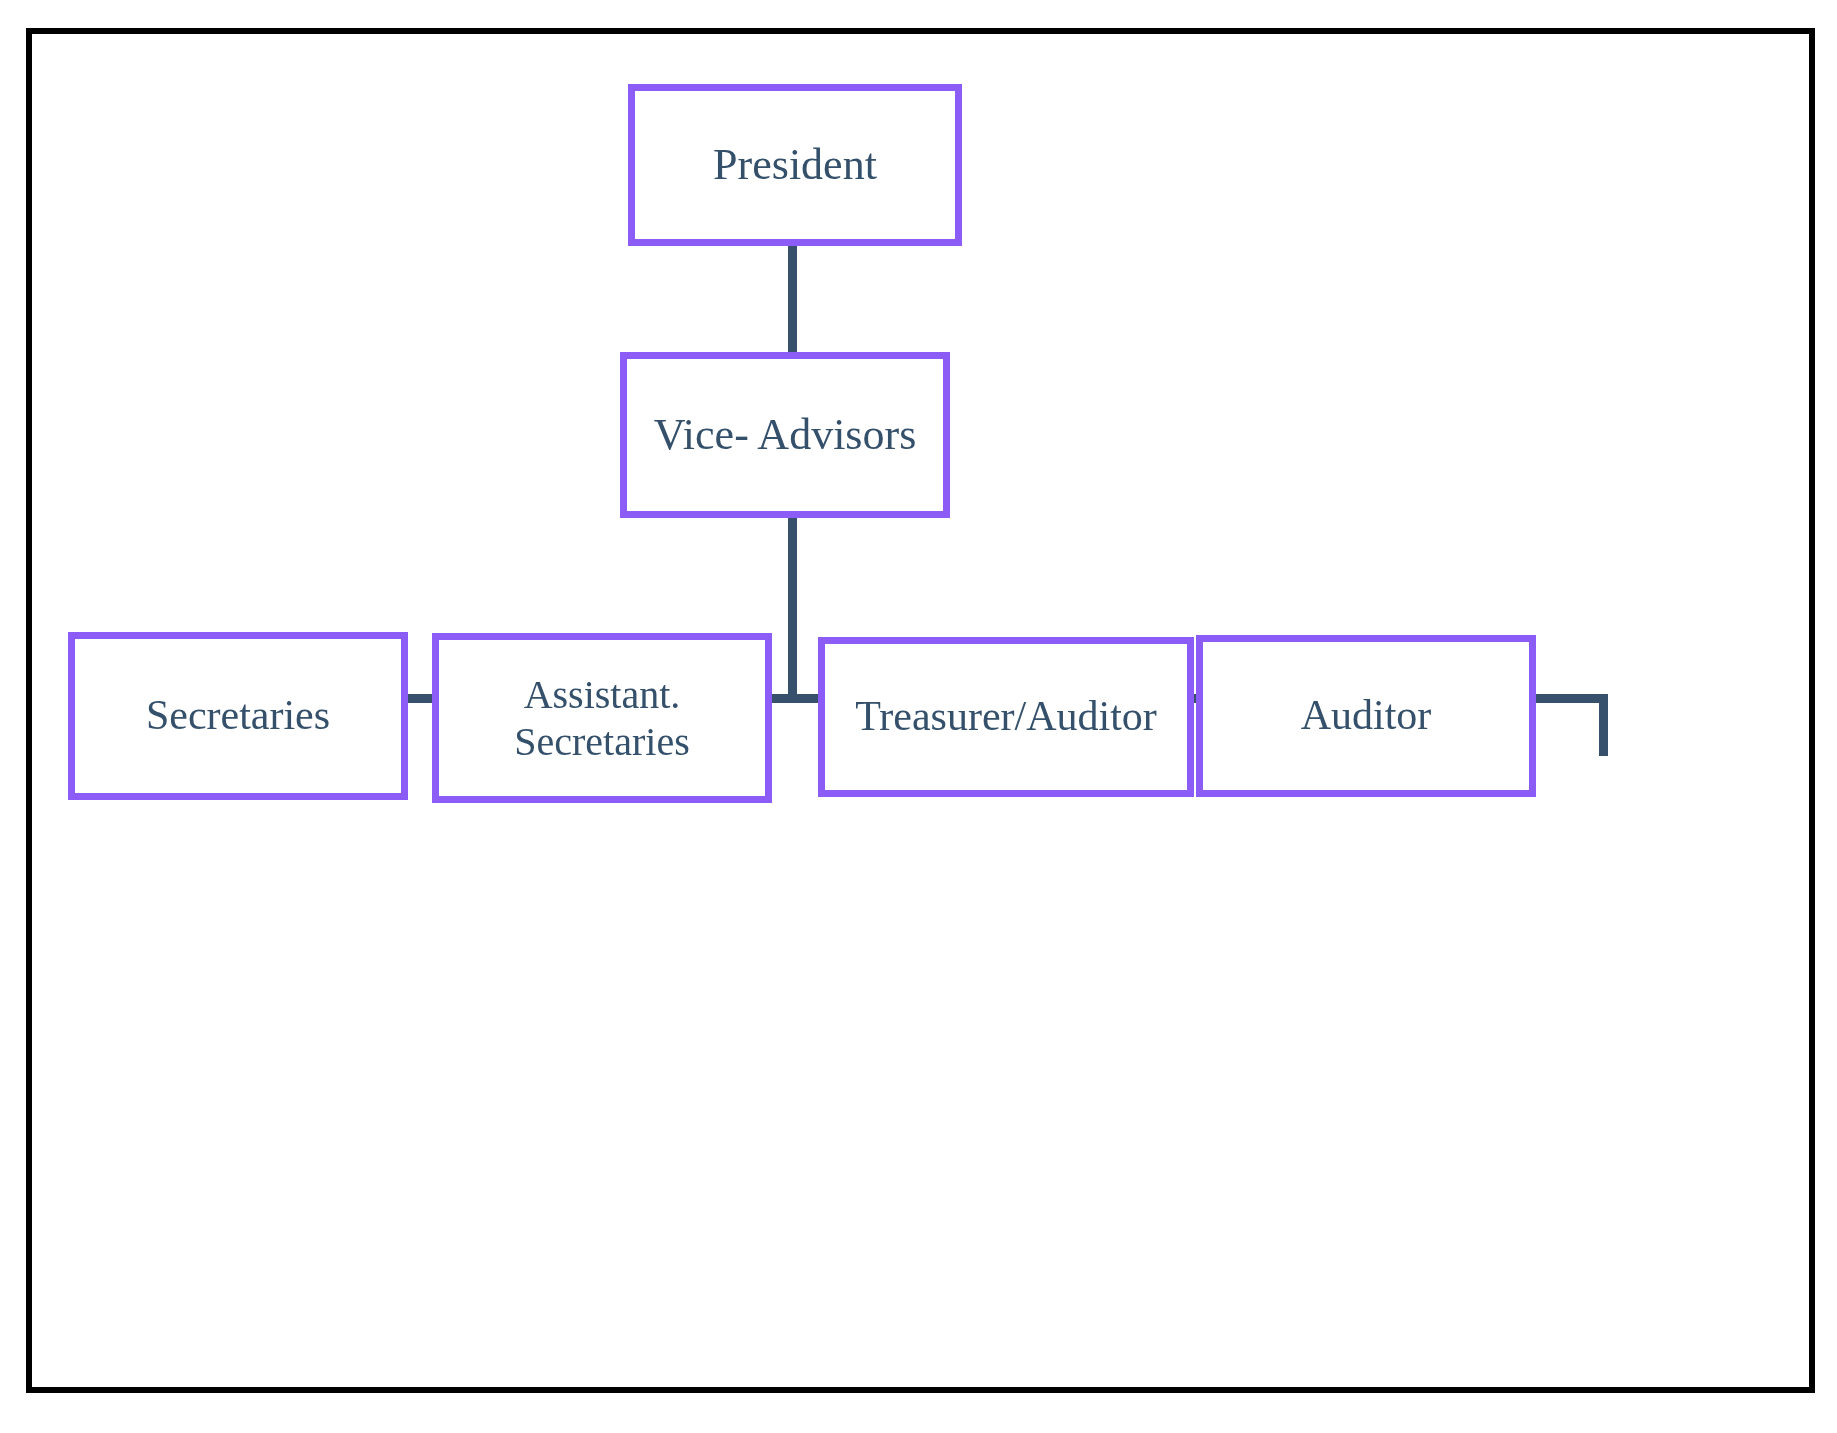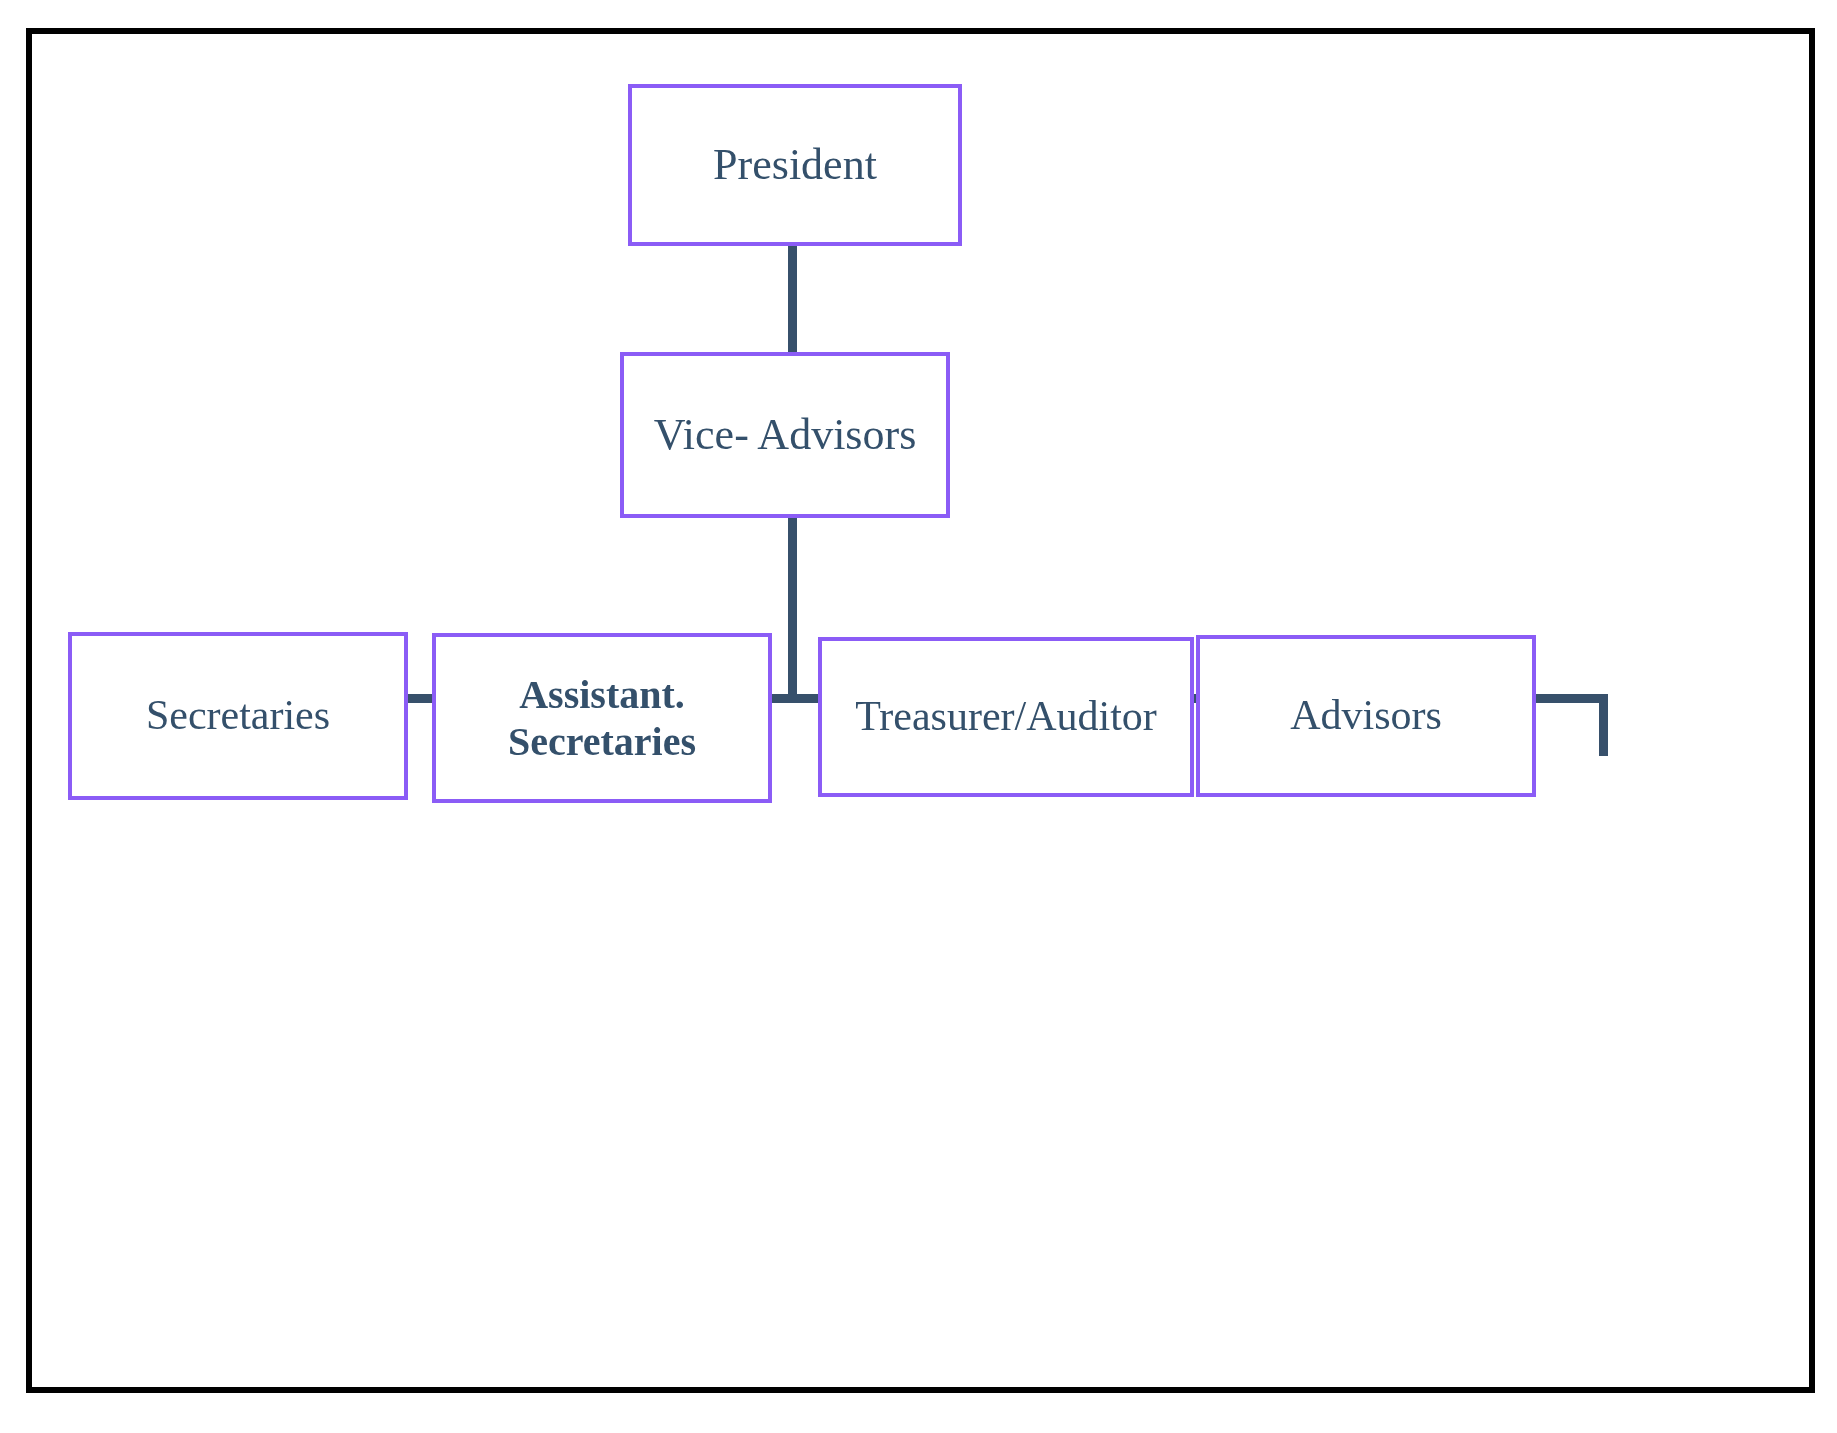--- a/index.html
+++ b/index.html
@@ -40,42 +40,42 @@
     top: 0;
     width: 1837px;
     height: 1433px;
   }
 
   
   .node {
     position: absolute;
     box-sizing: border-box;
     background: #ffffff;
-    border: 4px solid #8b5cf6;
+    border: 7px solid #8b5cf6;
     display: flex;
     align-items: center;
     justify-content: flex-end;
     text-align: center;
     color: #34506b;
     line-height: 1.18;
     z-index: 3;
   }
   .node .node-label {
     display: block;
     width: 100%;
     padding: 0 8px;
     box-sizing: border-box;
     white-space: pre-line;
   }
 
   
   #node-president   { left: 628px;  top: 84px;  width: 334px; height: 162px; font-size: 44px; }
   #node-vice-president { left: 620px; top: 352px; width: 330px; height: 166px; font-size: 44px; }
   #node-secretaries { left: 68px;   top: 632px; width: 340px; height: 168px; font-size: 42px; }
-  #node-assistant-secretaries { left: 432px; top: 633px; width: 340px; height: 170px; font-size: 40px; font-weight: bold; }
+  #node-assistant-secretaries { left: 432px; top: 633px; width: 340px; height: 170px; font-size: 40px; }
   #node-treasurer-auditor { left: 818px; top: 637px; width: 376px; height: 160px; font-size: 42px; }
   #node-advisors    { left: 1196px; top: 635px; width: 340px; height: 162px; font-size: 42px; }
 
   
   .connector {
     position: absolute;
     background: #37506b;
     z-index: 1;
   }
   
@@ -122,17 +122,17 @@
     <div class="node" id="node-assistant-secretaries">
       <span class="node-label">Assistant.
 Secretaries</span>
     </div>
 
     <div class="node" id="node-treasurer-auditor">
       <span class="node-label">Treasurer/Auditor</span>
     </div>
 
     <div class="node" id="node-advisors">
-      <span class="node-label">Advisors</span>
+      <span class="node-label">Auditor</span>
     </div>
 
   </div>
 </div>
 
 </body></html>

